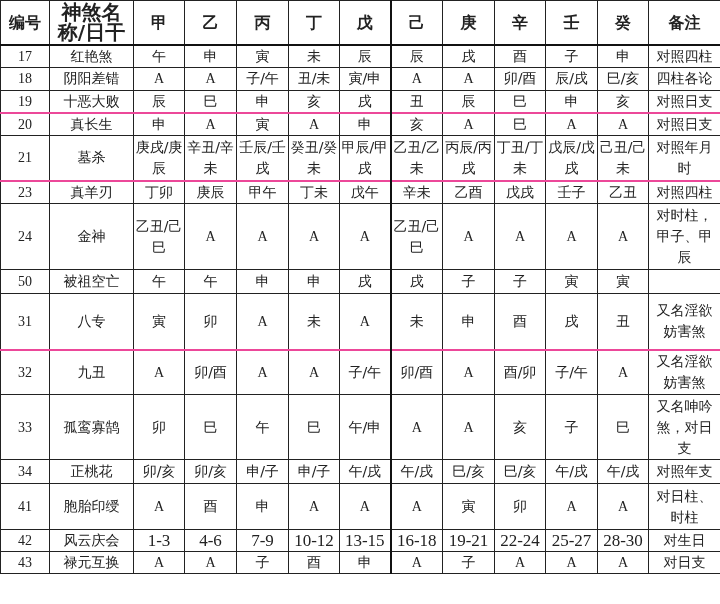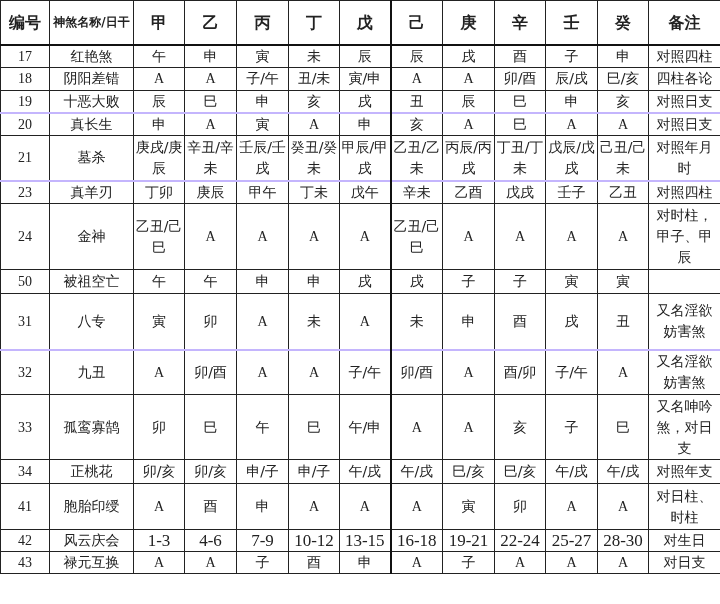--- a/index.html
+++ b/index.html
@@ -16,30 +16,30 @@
     vertical-align: middle;
     padding: 0 1px;
     font-size: 14px;
     line-height: 21px;
     font-weight: normal;
     overflow: hidden;
     white-space: normal;
     word-break: break-all;
   }
   table.grid th { font-weight: bold; font-size: 16px; font-family: "DejaVu Sans", "Liberation Sans", sans-serif; }
-  table.grid th.name-hdr { font-size: 12px; line-height: 20px; }
+  table.grid th.name-hdr { font-size: 20px; line-height: 20px; }
   td.num { font-family: "Liberation Serif", serif; font-size: 15px; }
   td.cell { font-family: "DejaVu Sans", "Liberation Sans", sans-serif; font-size: 13px; }
   td.cell.a { font-family: "Liberation Serif", serif; font-size: 14px; }
   td.cell.range { font-family: "Liberation Serif", serif; font-size: 17px; }
   td.label { font-family: "DejaVu Sans", "Liberation Sans", sans-serif; font-size: 13px; }
   td.note { font-family: "DejaVu Sans", "Liberation Sans", sans-serif; font-size: 13px; line-height: 21px; }
   
   .thick-left { border-left: 2px solid #111 !important; }
-  tr.thick-top td, tr.thick-top th { border-top: 2px solid #c4b5fd; }
+  tr.thick-top td, tr.thick-top th { border-top: 2px solid #ec4899; }
   tr.thick-bottom td, tr.thick-bottom th { border-bottom: 2px solid #111; }
 </style>
 </head>
 <body>
 
 <table class="grid">
   <colgroup>
     <col style="width:49px">
       <col style="width:84px">
     <col style="width:51px">

